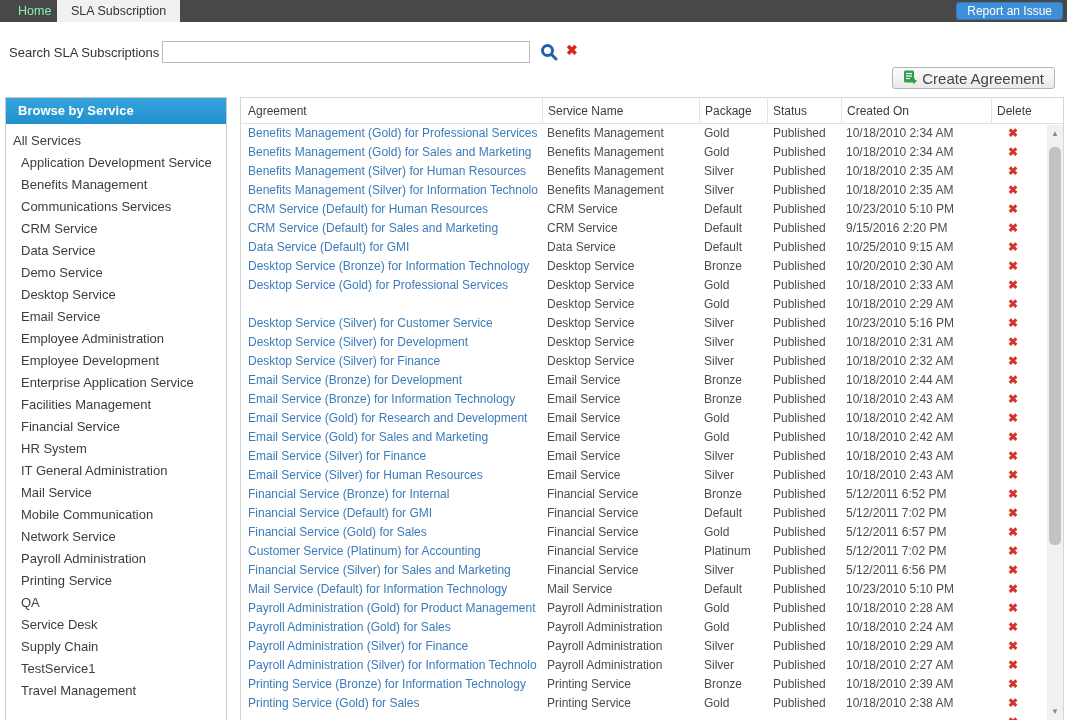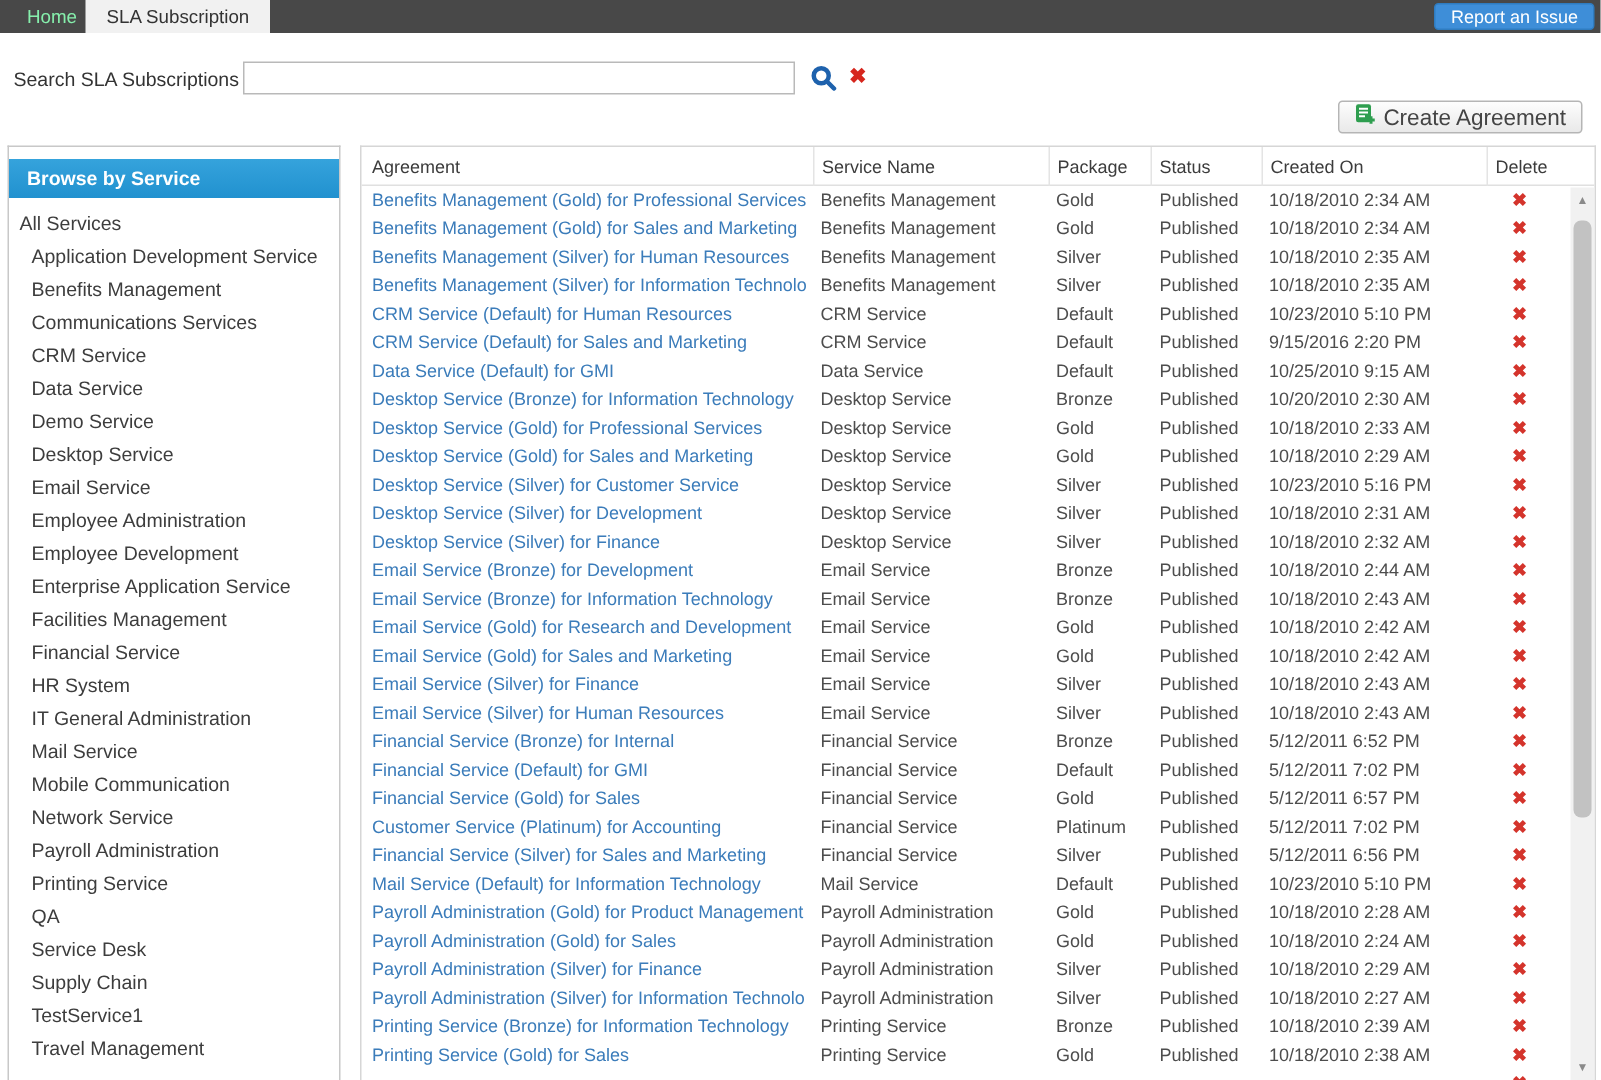--- a/index.html
+++ b/index.html
@@ -28,21 +28,21 @@
   
   .create-btn { position:absolute; right:12px; top:67px; height:22px;
     display:flex; align-items:center; gap:5px; padding:0 10px;
     background:linear-gradient(#fdfdfd,#e9e9e9); border:1px solid #b5b5b5; border-radius:3px;
     color:#444; font-size:15px; cursor:pointer; }
 
   
   .sidebar { position:absolute; left:5px; top:97px; width:222px; height:623px;
     border:1px solid #c8c8c8; border-bottom:none; background:#fff; overflow:hidden; }
   .sb-header { height:26px; line-height:26px; padding:0 12px;
-    background:linear-gradient(#35a3dc,#2191cf); color:#fff; font-size:13px; font-weight:bold;margin-top:8px; }
+    background:linear-gradient(#35a3dc,#2191cf); color:#fff; font-size:13px; font-weight:bold; }
   .sb-items { padding-top:6px; }
   .sb-item { height:22px; line-height:22px; padding-left:15px; font-size:13px; color:#3d3d3d;
     cursor:pointer; white-space:nowrap; }
   .sb-item.root { padding-left:7px; }
 
   
   .main { position:absolute; left:240px; top:97px; width:824px; height:623px;
     border:1px solid #d6d6d6; border-bottom:none; background:#fff; overflow:hidden; }
   .thead { position:relative; height:26px; border-bottom:1px solid #e0e0e0; }
   .hcell { position:absolute; top:0; height:26px; line-height:26px; font-size:12px; color:#3c3c3c;
@@ -219,21 +219,20 @@
       </div>
       <div class="trow">
         <a class="cell col-agreement link">Desktop Service (Gold) for Professional Services</a>
         <div class="cell col-service">Desktop Service</div>
         <div class="cell col-package">Gold</div>
         <div class="cell col-status">Published</div>
         <div class="cell col-created">10/18/2010 2:33 AM</div>
         <div class="cell col-delete del">✖</div>
       </div>
       <div class="trow">
-        <a class="cell col-agreement link">Desktop Service (Gold) for Sales and Marketing</a>
         <div class="cell col-service">Desktop Service</div>
         <div class="cell col-package">Gold</div>
         <div class="cell col-status">Published</div>
         <div class="cell col-created">10/18/2010 2:29 AM</div>
         <div class="cell col-delete del">✖</div>
       </div>
       <div class="trow">
         <a class="cell col-agreement link">Desktop Service (Silver) for Customer Service</a>
         <div class="cell col-service">Desktop Service</div>
         <div class="cell col-package">Silver</div>

